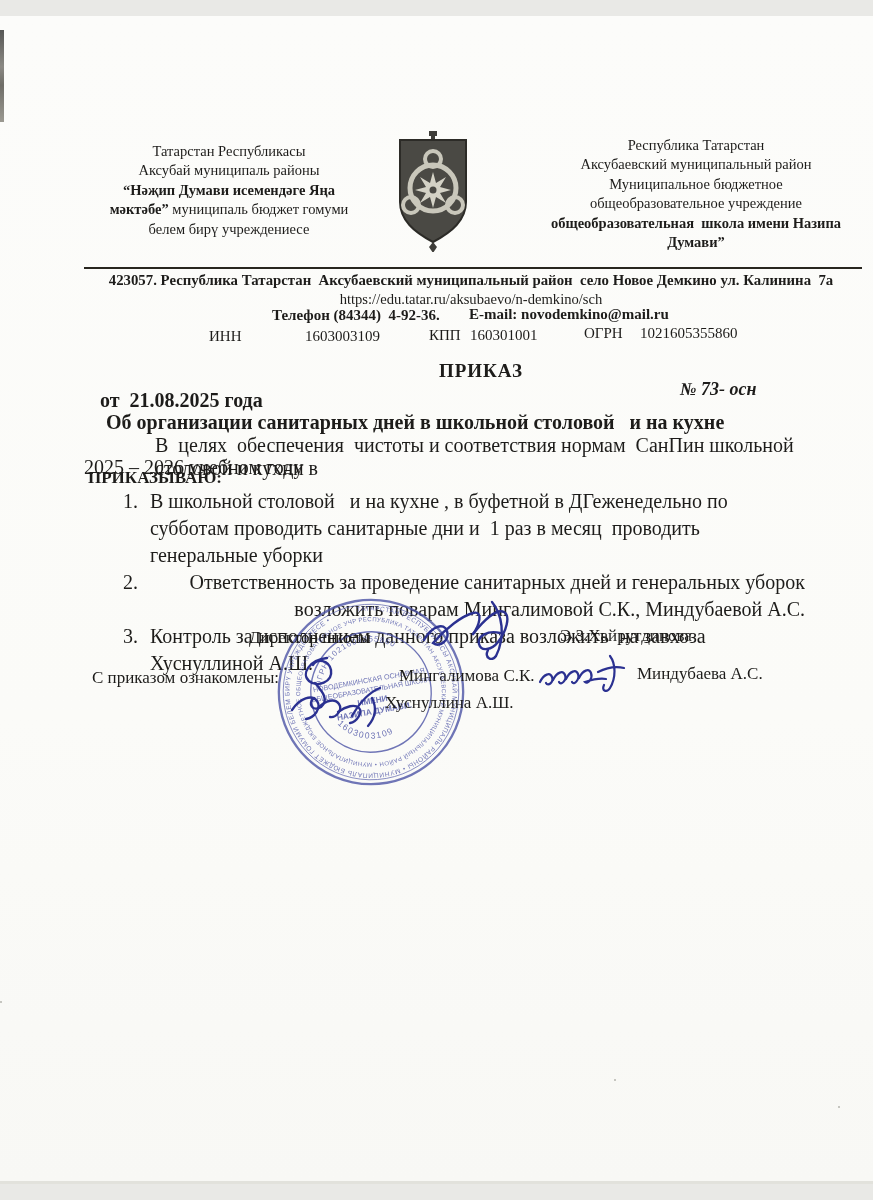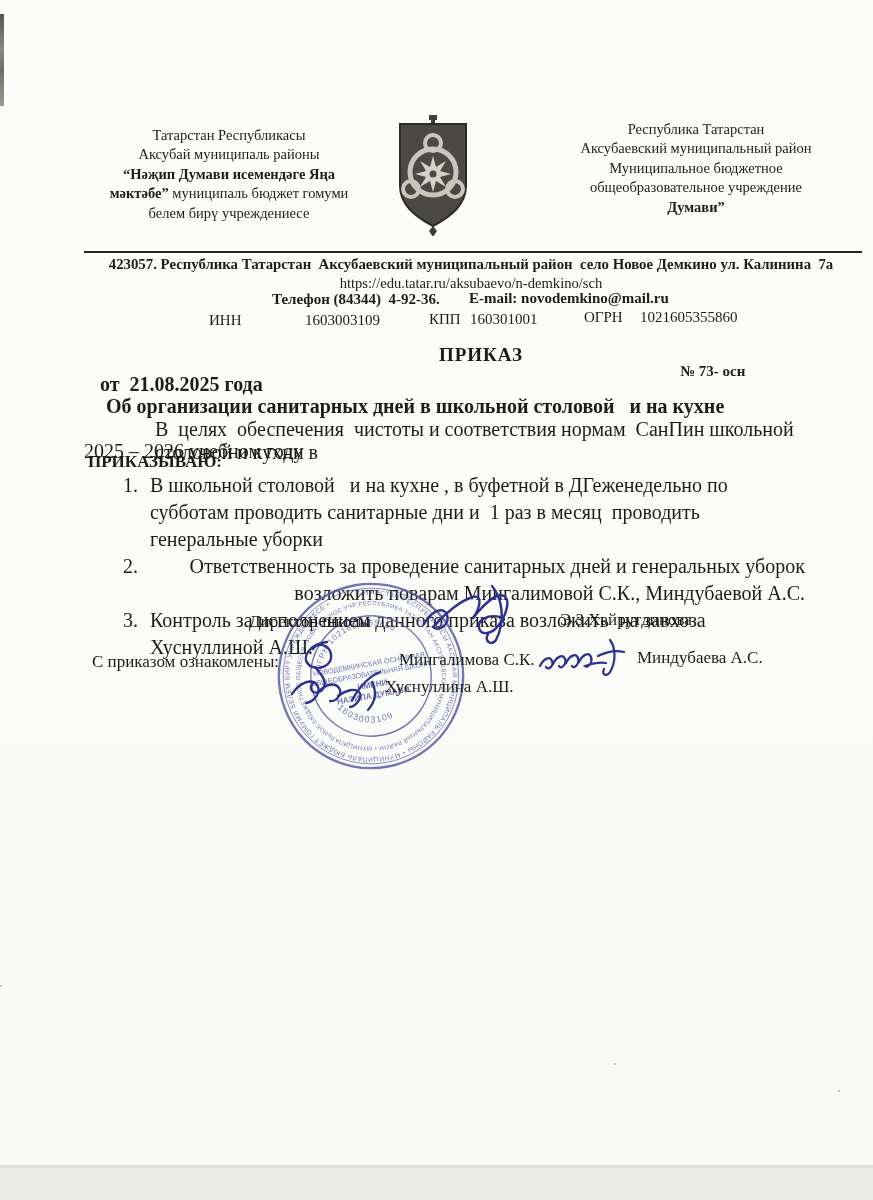--- a/index.html
+++ b/index.html
@@ -1,17 +1,17 @@
 <!DOCTYPE html>
 <html><head>
 <meta charset="utf-8">
 <style>
   html,body{margin:0;padding:0;}
   body{background:#e9e9e6;font-family:"Liberation Serif","DejaVu Serif",serif;}
-  .page{position:relative;width:873px;height:1168px;margin:0 auto;overflow:hidden;
+  .page{position:relative;width:873px;height:1168px;margin:16px auto;overflow:hidden;
         background:linear-gradient(180deg,#fcfcfa 0%,#fbfbf8 60%,#f8f8f5 100%);
         color:#1d1c1a;}
   .t{white-space:pre-wrap;}
   .abs{position:absolute;}
   .b{font-weight:bold;}
   .center{text-align:center;}
   .edge-strip{position:absolute;left:0;top:14px;width:4px;height:92px;
       background:linear-gradient(180deg,#3a3a38 0%,#77756f 40%,#56544e 60%,#8a887f 100%);opacity:.85;}
   .bottom-strip{position:absolute;left:0;bottom:0;width:100%;height:3px;background:#e2e2dc;}
   .hdr-col{font-size:14.5px;line-height:19.4px;text-align:center;}
@@ -59,39 +59,40 @@
       </g>
       <circle cx="39" cy="60" r="3.5" fill="#4a4944"></circle>
     </svg>
   </div>
 
   <div class="abs hdr-col" style="left:533px;top:120px;width:326px;">
     <div class="t">Республика Татарстан</div>
     <div class="t">Аксубаевский муниципальный район</div>
     <div class="t">Муниципальное бюджетное</div>
     <div class="t">общеобразовательное учреждение</div>
+    <div class="t b">общеобразовательная  школа имени Назипа</div>
     <div class="t b">Думави”</div>
   </div>
 
   <div class="rule"></div>
 
   <div class="abs addr center b t">423057. Республика Татарстан  Аксубаевский муниципальный район  село Новое Демкино ул. Калинина  7а</div>
   <div class="abs url center t">https://edu.tatar.ru/aksubaevo/n-demkino/sch</div>
   <div class="abs t b" style="left:272px;top:291px;font-size:15px;">Телефон (84344)  4-92-36.</div>
   <div class="abs t b" style="left:469px;top:290px;font-size:15px;">E-mail: novodemkino@mail.ru</div>
 
   <div class="abs req t" style="left:209px;top:312px;">ИНН</div>
   <div class="abs req t" style="left:305px;top:312px;">1603003109</div>
   <div class="abs req t" style="left:429px;top:311px;">КПП</div>
   <div class="abs req t" style="left:470px;top:311px;">160301001</div>
   <div class="abs req t" style="left:584px;top:309px;">ОГРН</div>
   <div class="abs req t" style="left:640px;top:309px;">1021605355860</div>
 
   <div class="abs b t" style="left:481px;top:344px;transform:translateX(-50%);font-size:19px;letter-spacing:1px;">ПРИКАЗ</div>
-  <div class="abs b t" style="left:680px;top:363px;font-size:15px;">№ 73- осн</div>
+  <div class="abs b t" style="left:680px;top:363px;font-size:18px;font-style:italic;">№ 73- осн</div>
   <div class="abs b t body-txt" style="left:100px;top:373px;">от  21.08.2025 года</div>
   <div class="abs b t body-txt" style="left:106px;top:395px;text-align:center;">Об организации санитарных дней в школьной столовой   и на кухне</div>
   <div class="abs t body-txt" style="left:155px;top:418px;">В  целях  обеспечения  чистоты и соответствия нормам  СанПин школьной столовой и кухни в</div>
   <div class="abs t body-txt" style="left:84px;top:440px;">2025 – 2026 учебном году</div>
   <div class="abs b t" style="left:88px;top:452px;font-size:17px;">ПРИКАЗЫВАЮ:</div>
 
   <div class="abs body-txt" style="left:123px;top:472px;width:682px;">
     <div class="list-item">
       <span class="list-num t">1.</span>
       <span class="t" style="flex:1;max-width:655px;">В школьной столовой   и на кухне , в буфетной в ДГеженедельно по субботам проводить санитарные дни и  1 раз в месяц  проводить генеральные уборки</span>

